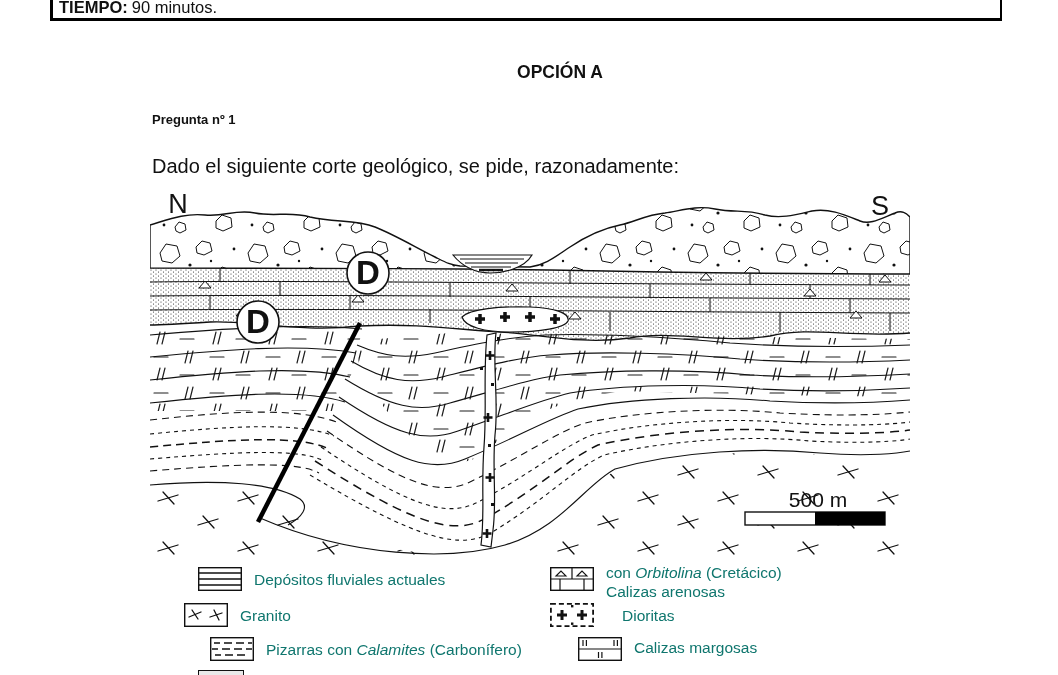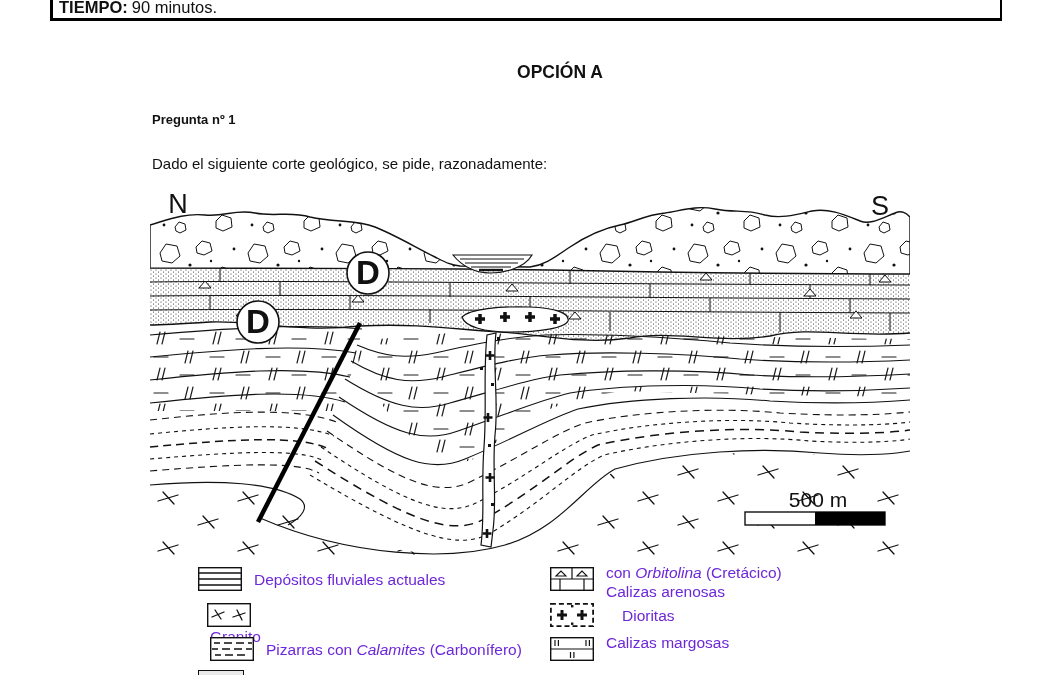--- a/index.html
+++ b/index.html
@@ -15,26 +15,26 @@
     border:2px solid #000;border-left-width:3px;border-bottom-width:3px;
     display:flex;align-items:flex-end;padding:0 0 1px 6px;box-sizing:border-box;
     font-size:16.5px;
   }
   .time-box b{font-weight:bold;margin-right:4px;}
   .option-title{
     left:560px;top:62px;transform:translateX(-50%);
     font-weight:bold;font-size:17.5px;white-space:nowrap;
   }
   .question-number{left:152px;top:112px;font-weight:bold;font-size:13px;}
-  .prompt{left:152px;top:155px;font-size:15px;}
+  .prompt{left:152px;top:155px;font-size:20px;}
   .figure-wrap{left:150px;top:185px;width:760px;height:375px;}
   
   .legend-item{display:flex;align-items:center;}
   .legend-swatch{flex:0 0 auto;}
-  .legend-label{font-size:15.5px;line-height:19px;color:#6d28d9;}
+  .legend-label{font-size:15.5px;line-height:19px;color:#0f766e;}
   .it{font-style:italic;}
   svg text{font-family:"Liberation Sans", sans-serif;}
 </style>
 </head>
 <body>
 
 <div class="abs time-box">
   <b>TIEMPO:</b>
   <span>90 minutos.</span>
 </div>
@@ -238,21 +238,21 @@
 <div class="abs legend-item" style="left:198px;top:567px;">
   <svg class="legend-swatch" width="44" height="24">
     <rect x="0.7" y="0.7" width="42.6" height="22.6" fill="#fff" stroke="#111" stroke-width="1.4"></rect>
     <line x1="1" y1="6" x2="43" y2="6" stroke="#111" stroke-width="1.6"></line>
     <line x1="1" y1="12" x2="43" y2="12" stroke="#111" stroke-width="1.6"></line>
     <line x1="1" y1="18" x2="43" y2="18" stroke="#111" stroke-width="1.6"></line>
   </svg>
   <span class="legend-label" style="margin-left:12px;">Depósitos fluviales actuales</span>
 </div>
 
-<div class="abs legend-item" style="left:198px;top:603px;flex-direction:column;">
+<div class="abs legend-item" style="left:184px;top:603px;">
   <svg class="legend-swatch" width="44" height="24">
     <rect x="0.7" y="0.7" width="42.6" height="22.6" fill="#fff" stroke="#111" stroke-width="1.4"></rect>
     <g stroke="#111" stroke-width="1.3" stroke-linecap="round">
       <line x1="5" y1="14" x2="17" y2="9"></line>
         <line x1="8" y1="7" x2="14" y2="16"></line>
       <line x1="26" y1="14" x2="38" y2="10"></line>
         <line x1="30" y1="7" x2="35" y2="17"></line>
     </g>
   </svg>
   <span class="legend-label" style="margin-left:12px;">Granito</span>
@@ -294,21 +294,21 @@
     <g stroke="#111" stroke-width="3" stroke-linecap="butt">
       <path d="M12,7 v10 M7,12 h10"></path>
       <path d="M32,7 v10 M27,12 h10"></path>
     </g>
     <rect x="21" y="2" width="2.4" height="2.4" fill="#111"></rect>
     <rect x="21" y="19.5" width="2.4" height="2.4" fill="#111"></rect>
   </svg>
   <span class="legend-label" style="margin-left:28px;">Dioritas</span>
 </div>
 
-<div class="abs legend-item" style="left:550px;top:633px;align-items:flex-start;">
+<div class="abs legend-item" style="left:578px;top:633px;align-items:center;">
   <svg class="legend-swatch" width="44" height="24" style="margin-top:4px;">
     <rect x="0.7" y="0.7" width="42.6" height="22.6" fill="#fff" stroke="#111" stroke-width="1.4"></rect>
     <line x1="1" y1="12" x2="43" y2="12" stroke="#111" stroke-width="1.2"></line>
     <g stroke="#111" stroke-width="1.2">
       <line x1="5" y1="3" x2="5" y2="9"></line>
         <line x1="8.4" y1="3" x2="8.4" y2="9"></line>
       <line x1="36" y1="3" x2="36" y2="9"></line>
         <line x1="39.4" y1="3" x2="39.4" y2="9"></line>
       <line x1="20.5" y1="15" x2="20.5" y2="21"></line>
         <line x1="23.9" y1="15" x2="23.9" y2="21"></line>

